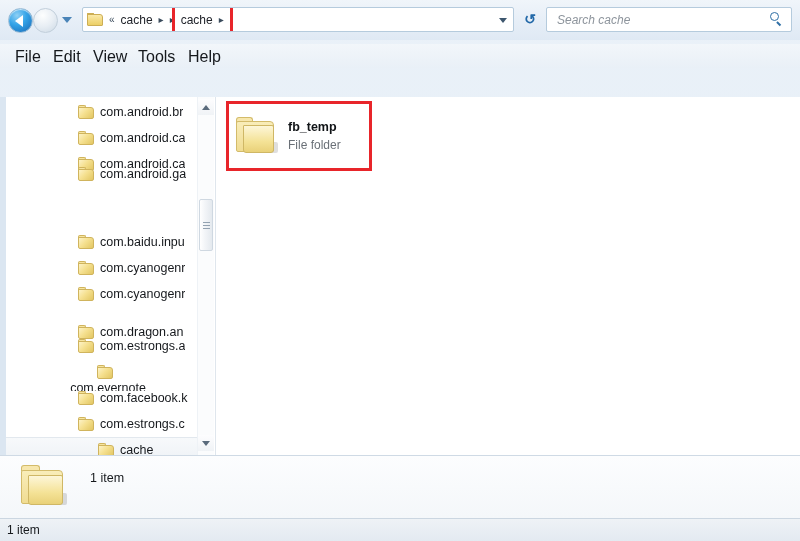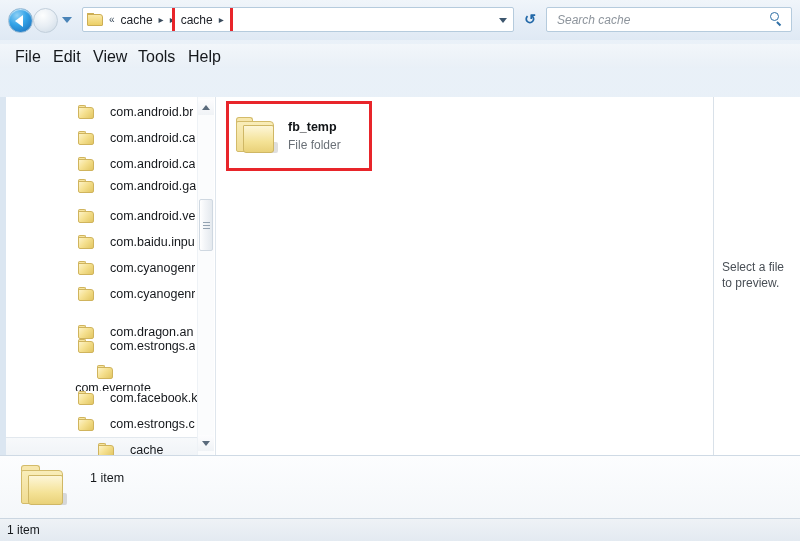--- a/index.html
+++ b/index.html
@@ -368,21 +368,21 @@
     width: 8px; height: 4px;
     background: #f6e5a0;
     border: 1px solid #d0b45d;
     border-bottom: none;
     border-radius: 2px 2px 0 0;
     box-sizing: border-box;
   }
   .tree-label {
     font-size: 12.5px;
     color: #15181c;
-    margin-left: 14px;
+    margin-left: 4px;
     white-space: nowrap;
     overflow: hidden;
     line-height: 16px;
   }
 
   
   .tree-scroll {
     position: absolute;
     left: 197px; top: 0;
     width: 17px;
@@ -679,35 +679,27 @@
             <span class="tree-label">com.android.ca</span>
           </div>
           <div class="tree-row" style="top: 54px;">
             <span style="display: inline-block; flex: 0 0 auto; width: 72px;"></span>
             <span class="tree-ico">
               <span class="ft"></span>
               <span class="fb"></span>
             </span>
             <span class="tree-label">com.android.ca</span>
           </div>
-          <div class="tree-row" style="top: 76px;">
+          <div class="tree-row" style="top: 64px;">
             <span style="display: inline-block; flex: 0 0 auto; width: 72px;"></span>
             <span class="tree-ico">
               <span class="ft"></span>
               <span class="fb"></span>
             </span>
             <span class="tree-label">com.android.ga</span>
-          </div>
-          <div class="tree-row" style="top: 106px;">
-            <span style="display: inline-block; flex: 0 0 auto; width: 72px;"></span>
-            <span class="tree-ico">
-              <span class="ft"></span>
-              <span class="fb"></span>
-            </span>
-            <span class="tree-label">com.android.ve</span>
           </div>
           <div class="tree-row" style="top: 132px;">
             <span style="display: inline-block; flex: 0 0 auto; width: 72px;"></span>
             <span class="tree-ico">
               <span class="ft"></span>
               <span class="fb"></span>
             </span>
             <span class="tree-label">com.baidu.inpu</span>
           </div>
           <div class="tree-row" style="top: 158px;">
@@ -797,23 +789,20 @@
             <div class="bf-front"></div>
           </div>
           <div class="file-meta">
             <div class="file-name">fb_temp</div>
             <div class="file-type">File folder</div>
           </div>
         </div>
         <div class="tile-redbox"></div>
       </div>
 
-      <div class="preview-pane">
-        <div class="preview-text">Select a file to preview.</div>
-      </div>
     </div>
 
     <div class="details-pane">
       <div class="details-folder">
         <div class="df-shadow"></div>
         <div class="df-tab"></div>
         <div class="df-back"></div>
         <div class="df-front"></div>
       </div>
       <div class="details-text">1 item</div>

